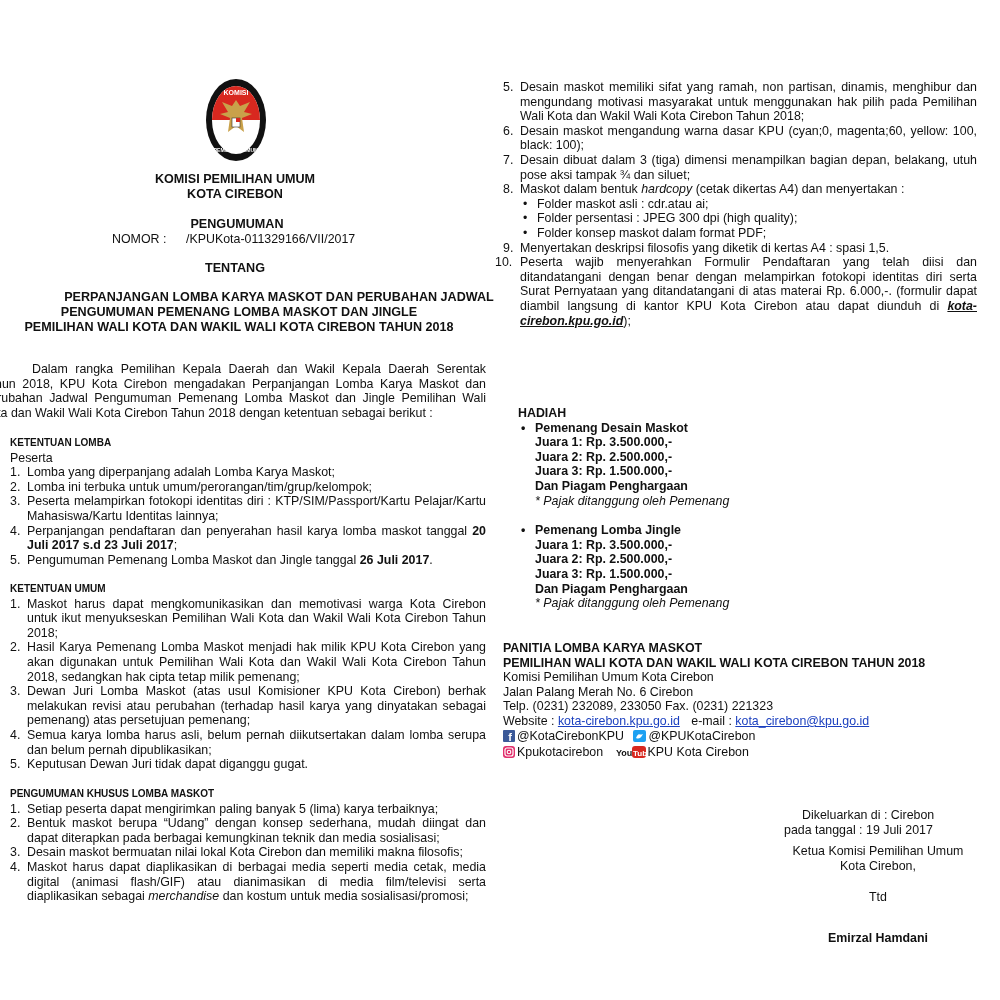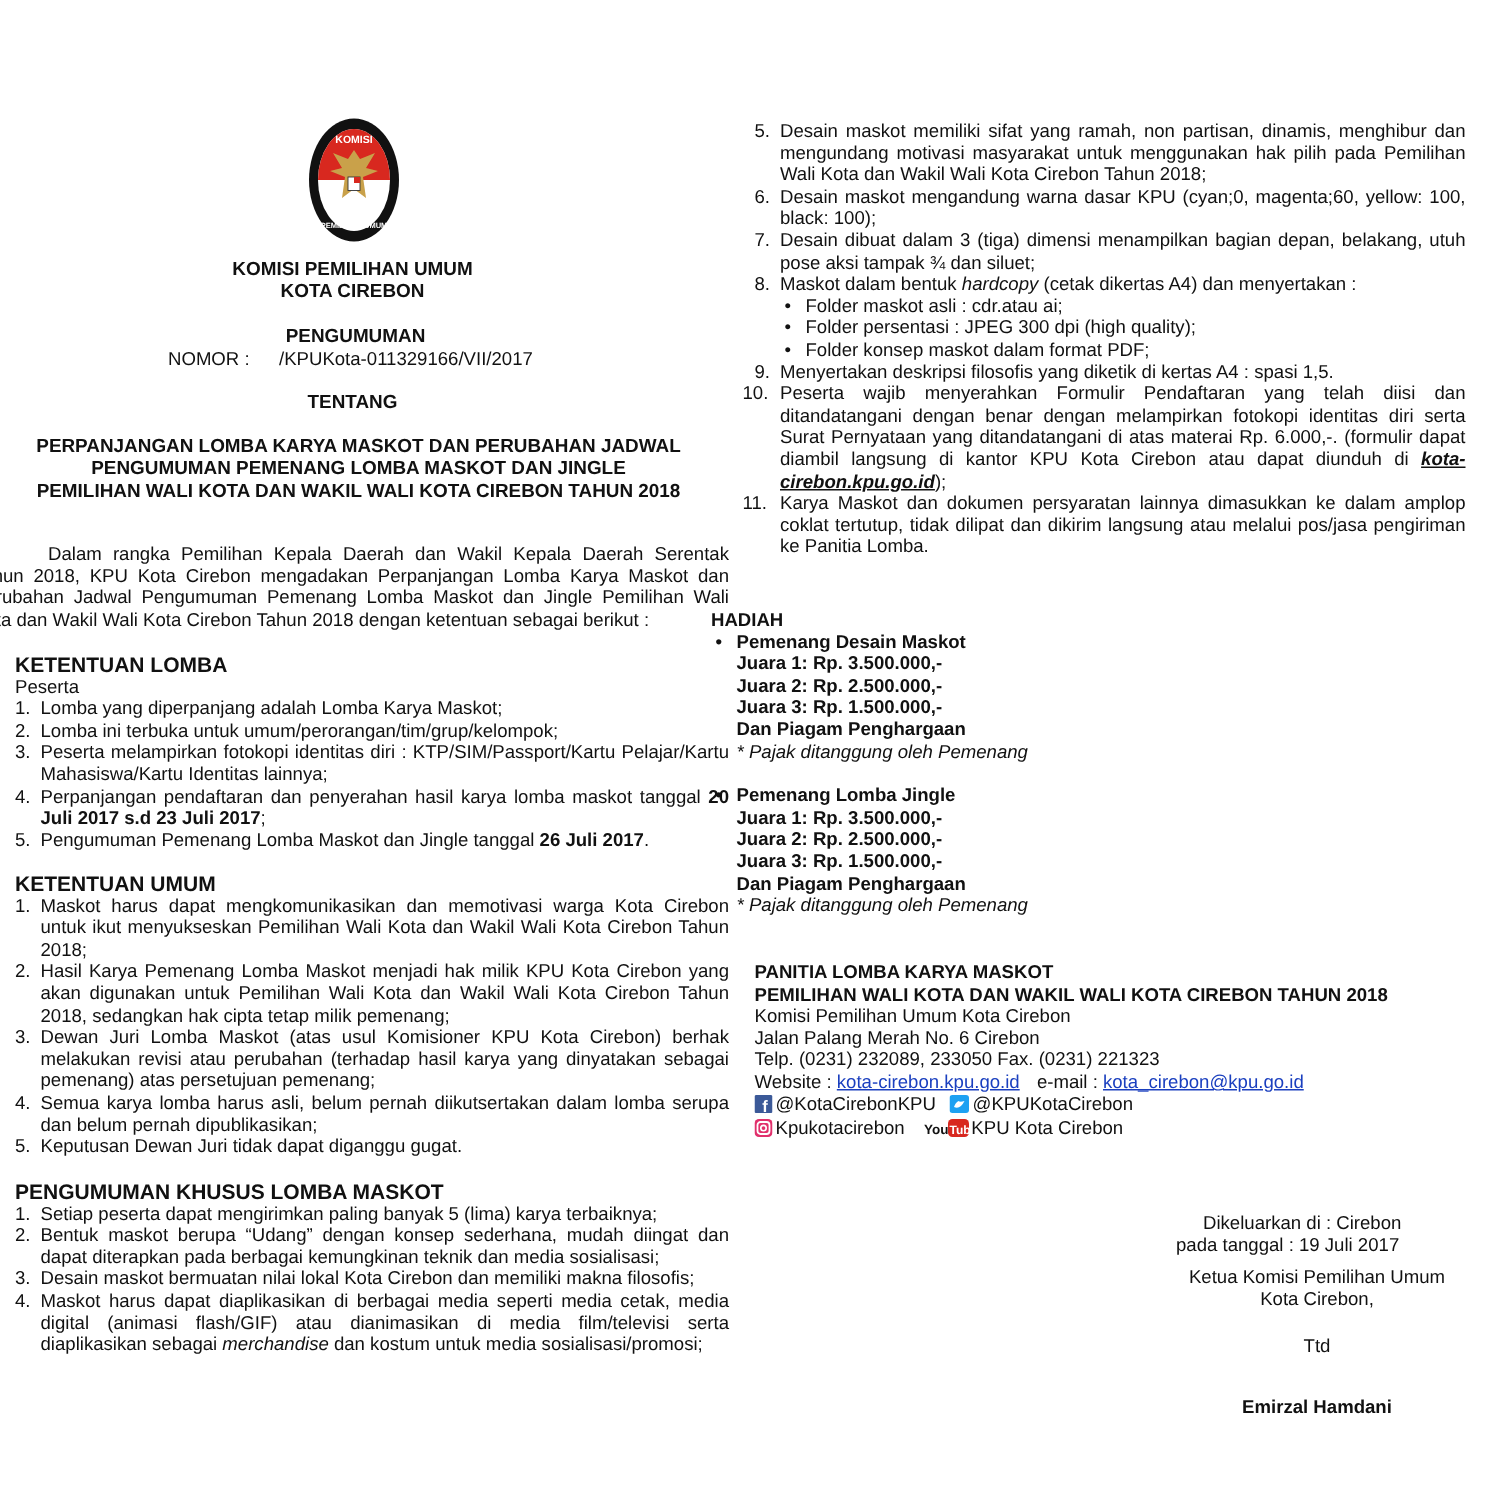--- a/index.html
+++ b/index.html
@@ -16,31 +16,31 @@
     #logo { left: 205px; top: 78px; width: 62px; height: 84px; }
     
     .hdr { left: 100px; width: 270px; text-align: center; font-weight: bold; font-size: 12.6px; }
     .nomor { left: 100px; top: 232px; width: 330px; font-size: 12.4px; }
     .nomor span.lbl { position: absolute; left: 12px; }
     .nomor span.val { position: absolute; left: 86px; }
     .title3 { left: 0px; width: 478px; text-align: center; font-weight: bold; font-size: 12.6px; line-height: 14.6px; }
     .intro { left: -18px; width: 504px; top: 362px; }
     .intro p { margin: 0; text-indent: 50px; text-align: justify; text-align-last: left; }
     .sec { left: 10px; width: 476px; }
-    .sec h3 { margin: 0; font-size: 14px; font-weight: bold; line-height: 14.6px; }
+    .sec h3 { margin: 0; font-size: 10px; font-weight: bold; line-height: 14.6px; }
     ol.lst { margin: 0; padding: 0; list-style: none; }
     ol.lst li { position: relative; padding-left: 17px; text-align: justify; }
     ol.lst li .num { position: absolute; left: 0; }
     ul.bul { margin: 0; padding: 0; list-style: none; }
     ul.bul li { position: relative; padding-left: 17px; }
     ul.bul li::before { content: "\2022"; position: absolute; left: 3px; }
     .rcol { left: 503px; width: 474px; }
     .link { color: #1a3fbf; text-decoration: underline; }
     .boldlink { font-weight: bold; font-style: italic; text-decoration: underline; color: #111; }
-    .prize { left: 474px; width: 300px; }
+    .prize { left: 518px; width: 300px; }
     .prize .sub { padding-left: 17px; font-weight: bold; }
     .prize .note { padding-left: 17px; font-style: italic; }
     .contact { left: 503px; width: 480px; }
     .social-ico { display: inline-block; vertical-align: -2px; margin-right: 2px; }
   </style>
 </head>
 <body>
 
 <div id="logo" class="abs">
   <svg width="62" height="84" viewBox="0 0 62 84">
@@ -56,21 +56,21 @@
 </div>
 
 <div class="abs hdr" style="top:172px;">KOMISI PEMILIHAN UMUM</div>
 <div class="abs hdr" style="top:187px;">KOTA CIREBON</div>
 <div class="abs hdr" style="top:217px; left:102px;">PENGUMUMAN</div>
 <div class="abs nomor">
   <span class="lbl">NOMOR :</span>
   <span class="val">/KPUKota-011329166/VII/2017</span>
 </div>
 <div class="abs hdr" style="top:261px;">TENTANG</div>
-<div class="abs title3" style="top:290px;">PERPANJANGAN LOMBA KARYA MASKOT DAN PERUBAHAN JADWAL</div>
+<div class="abs title3" style="top:290px;padding-left:40px;">PERPANJANGAN LOMBA KARYA MASKOT DAN PERUBAHAN JADWAL</div>
 <div class="abs title3" style="top:305px;">PENGUMUMAN PEMENANG LOMBA MASKOT DAN JINGLE</div>
 <div class="abs title3" style="top:320px;">PEMILIHAN WALI KOTA DAN WAKIL WALI KOTA CIREBON TAHUN 2018</div>
 
 <div class="abs intro">
   <p>Dalam rangka Pemilihan Kepala Daerah dan Wakil Kepala Daerah Serentak Tahun 2018, KPU Kota Cirebon mengadakan Perpanjangan Lomba Karya Maskot dan Perubahan Jadwal Pengumuman Pemenang Lomba Maskot dan Jingle Pemilihan Wali Kota dan Wakil Wali Kota Cirebon Tahun 2018 dengan ketentuan sebagai berikut :</p>
 </div>
 
 <div class="abs sec" style="top:436px;">
   <h3>KETENTUAN LOMBA</h3>
   <div>Peserta</div>
@@ -111,21 +111,20 @@
     <li><span class="num">7.</span><span>Desain dibuat dalam 3 (tiga) dimensi menampilkan bagian depan, belakang, utuh pose aksi tampak ¾ dan siluet;</span></li>
     <li><span class="num">8.</span><span>Maskot dalam bentuk </span><span class="i">hardcopy</span><span> (cetak dikertas A4) dan menyertakan :</span>
       <ul class="bul">
         <li><span>Folder maskot asli : cdr.atau ai;</span></li>
         <li><span>Folder persentasi : JPEG 300 dpi (high quality);</span></li>
         <li><span>Folder konsep maskot dalam format PDF;</span></li>
       </ul>
     </li>
     <li><span class="num">9.</span><span>Menyertakan deskripsi filosofis yang diketik di kertas A4 : spasi 1,5.</span></li>
     <li><span class="num" style="left:-8px;">10.</span><span>Peserta wajib menyerahkan Formulir Pendaftaran yang telah diisi dan ditandatangani dengan benar dengan melampirkan fotokopi identitas diri serta Surat Pernyataan yang ditandatangani di atas materai Rp. 6.000,-. (formulir dapat diambil langsung di kantor KPU Kota Cirebon atau dapat diunduh di </span><a class="boldlink">kota-cirebon.kpu.go.id</a><span>);</span></li>
-    <li><span class="num" style="left:-8px;">11.</span><span>Karya Maskot dan dokumen persyaratan lainnya dimasukkan ke dalam amplop coklat tertutup, tidak dilipat dan dikirim langsung atau melalui pos/jasa pengiriman ke Panitia Lomba.</span></li>
   </ol>
 </div>
 
 <div class="abs prize" style="top:406px;">
   <div class="b">HADIAH</div>
   <ul class="bul">
     <li class="b">Pemenang Desain Maskot</li>
   </ul>
   <div class="sub">Juara 1: Rp. 3.500.000,-</div>
   <div class="sub">Juara 2: Rp. 2.500.000,-</div>

